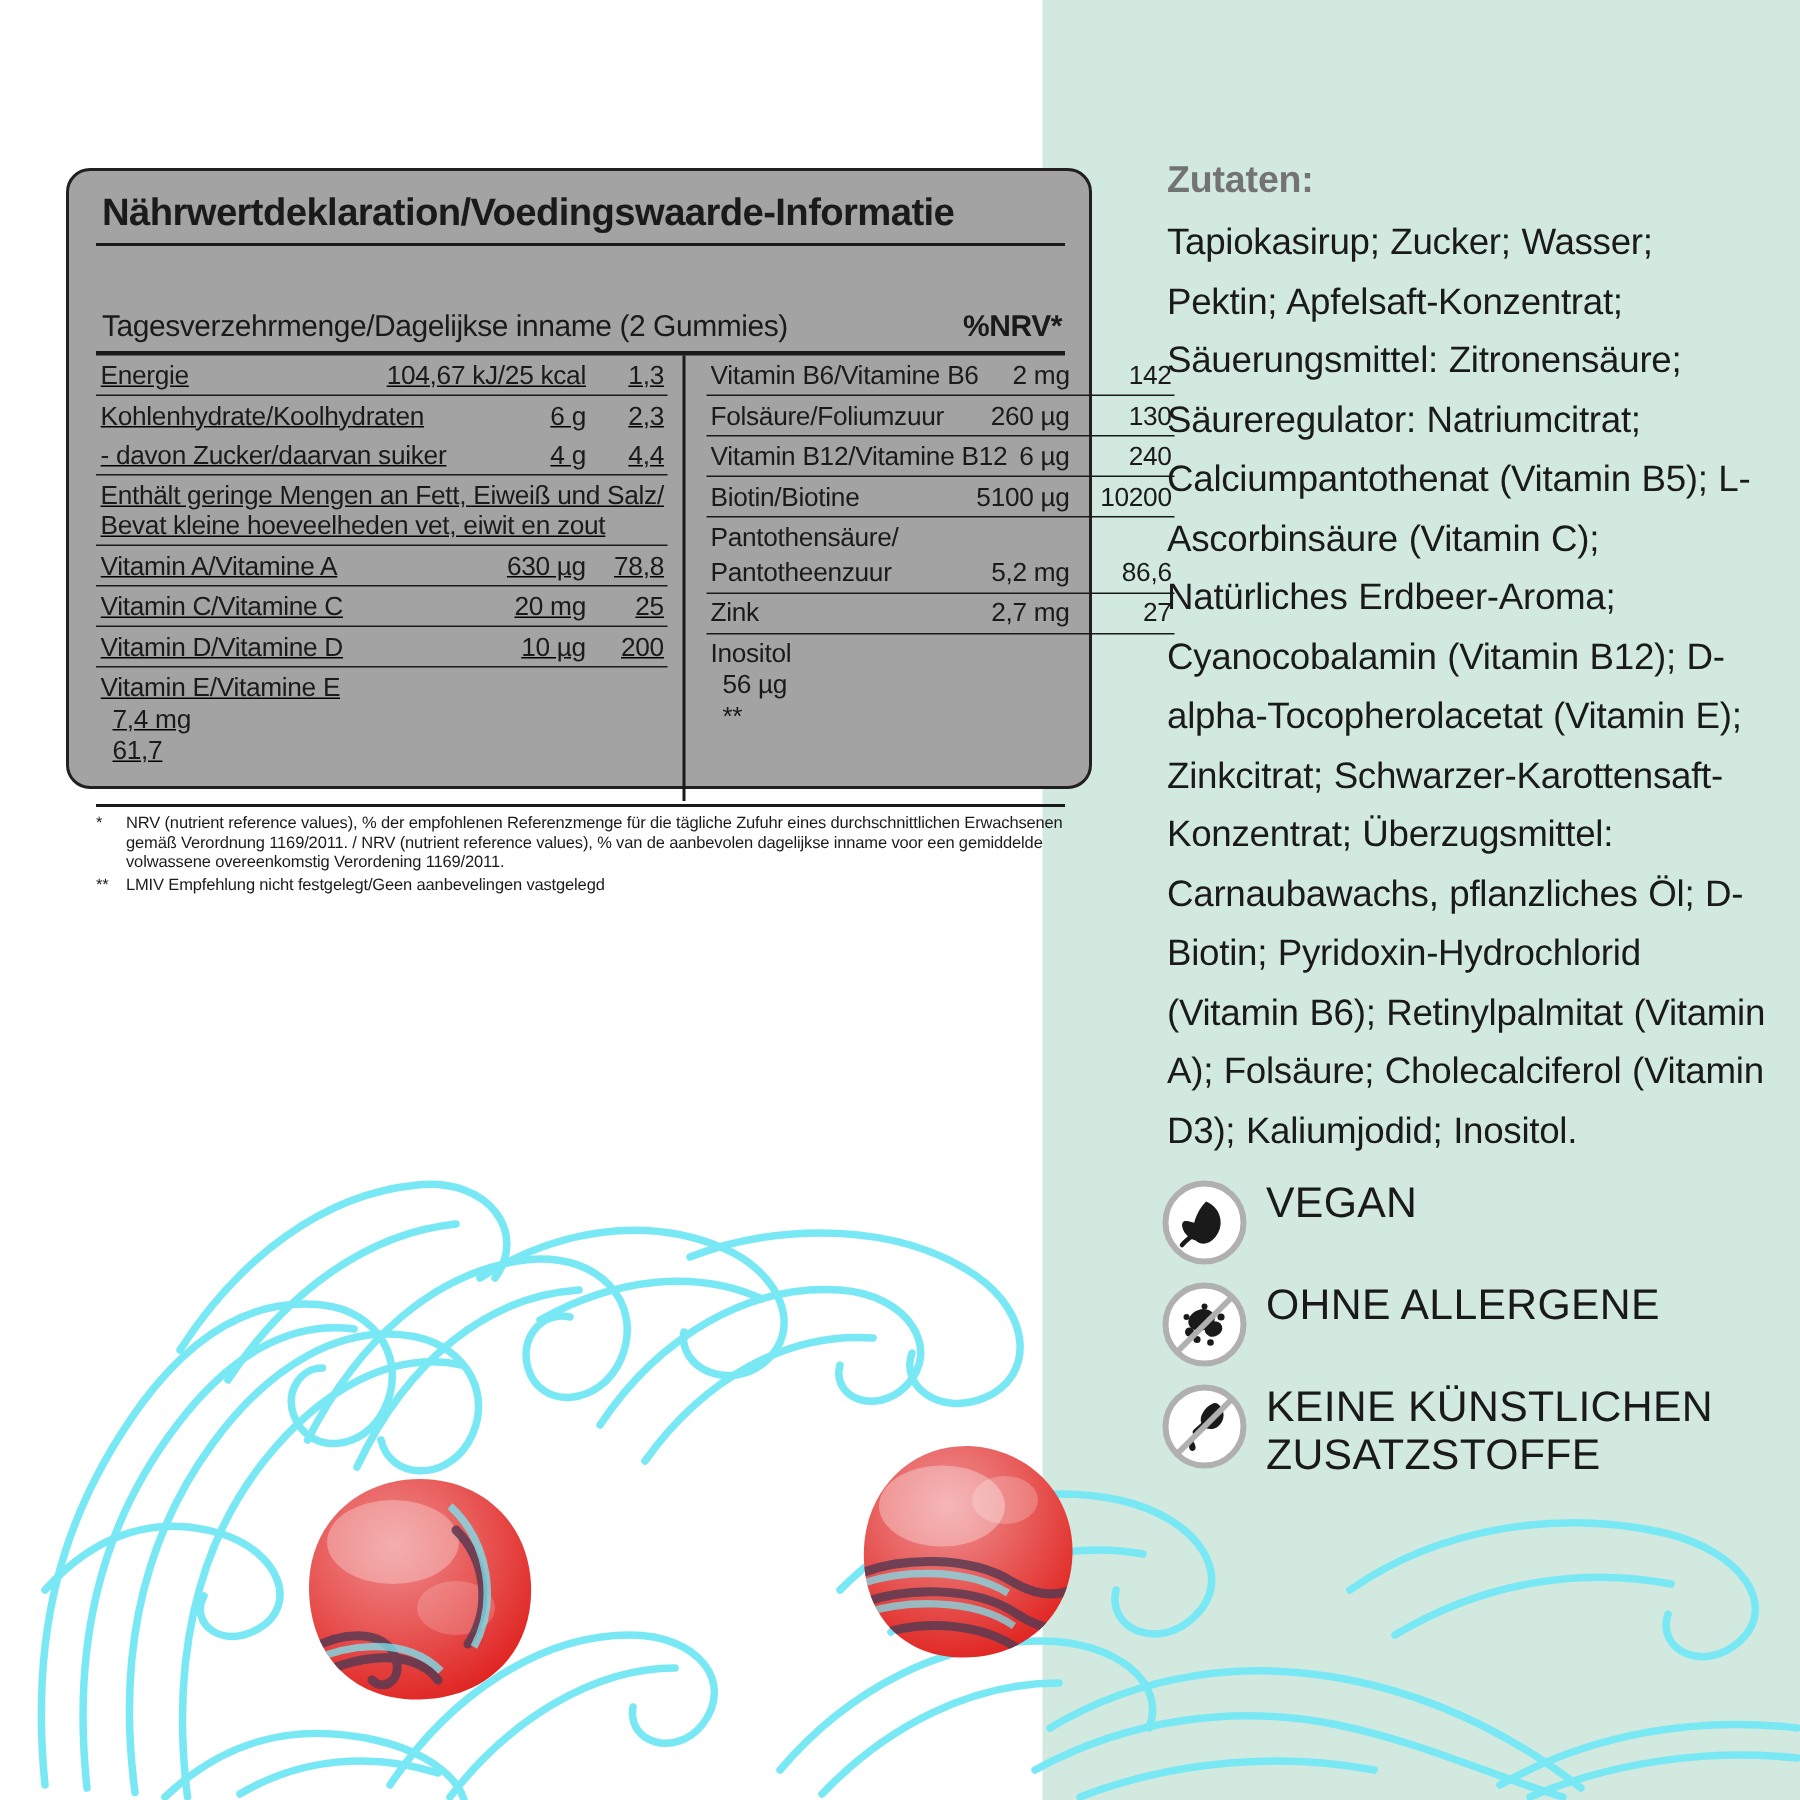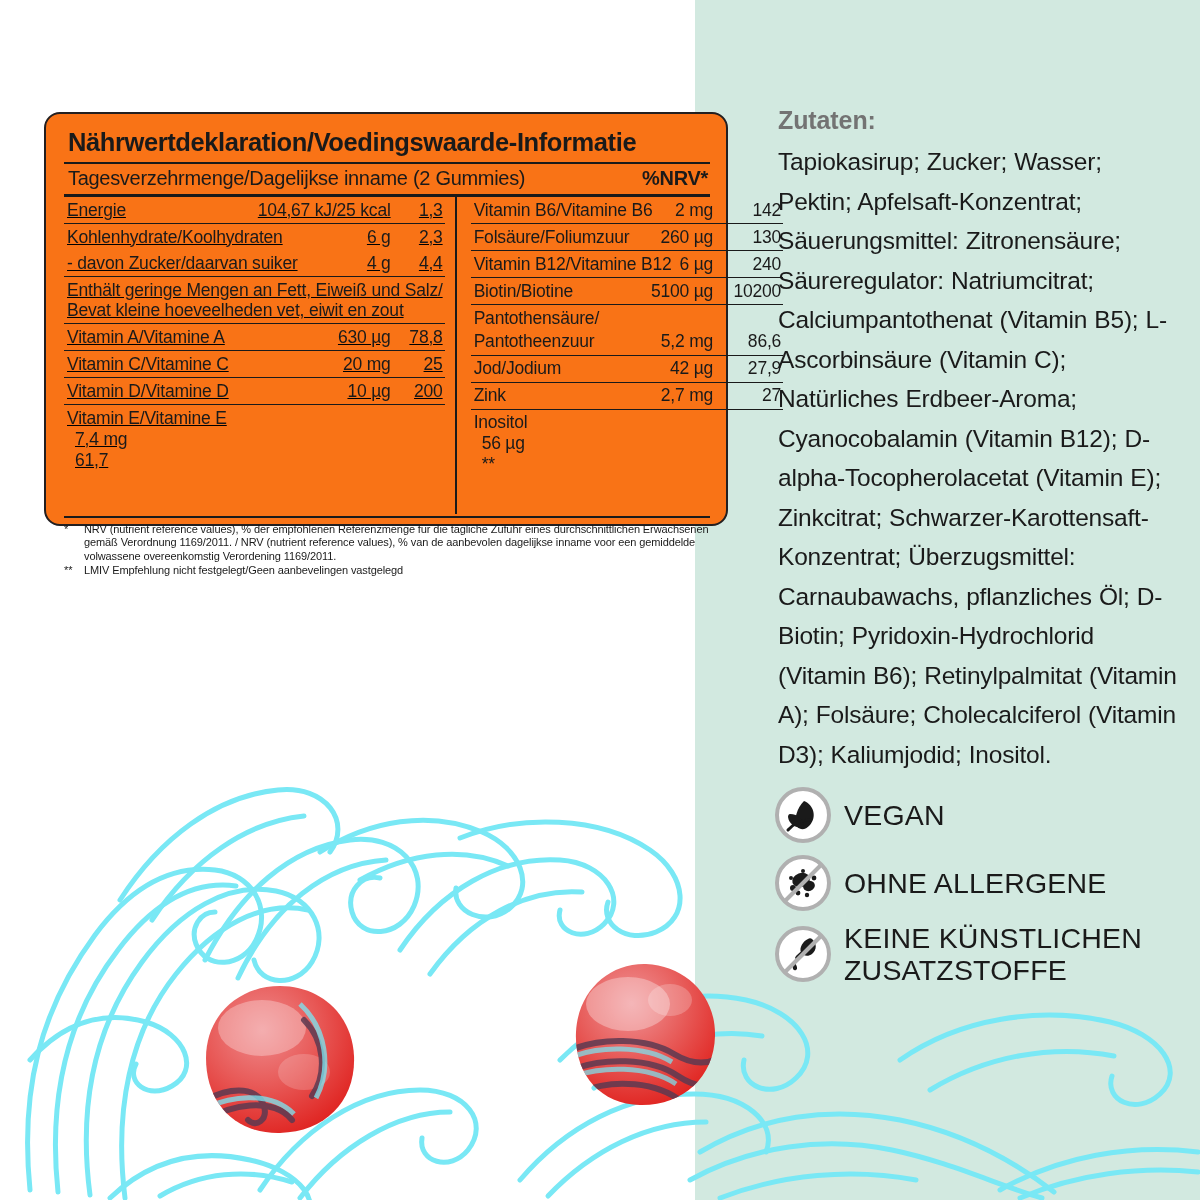--- a/index.html
+++ b/index.html
@@ -50,21 +50,21 @@
     pointer-events: none;
   }
 
   
   #nutrition-card {
     position: absolute;
     left: 44px;
     top: 112px;
     width: 684px;
     height: 414px;
-    background: #f97316;
+    background: #a3a3a3;
     border: 2.5px solid #231f20;
     border-radius: 16px;
     box-sizing: border-box;
     padding: 10px 16px 8px 18px;
   }
 
   .nt-title {
     font-size: 25.5px;
     font-weight: bold;
     color: #1a1a1a;
@@ -76,20 +76,21 @@
   .nt-subhead {
     display: flex;
     justify-content: space-between;
     align-items: baseline;
     font-size: 20px;
     color: #1a1a1a;
     letter-spacing: -0.3px;
     padding: 3px 2px 4px 4px;
     border-bottom: 3.5px solid #1a1a1a;
     white-space: nowrap;
+    margin-top: 40px;
   }
   .nt-subhead .nrv { font-weight: bold; font-size: 20px; }
 
   .nt-columns {
     display: flex;
     margin-top: 0;
   }
   .nt-col {
     flex: 0 0 50%;
     box-sizing: border-box;
@@ -163,21 +164,20 @@
 
   
   #claims {
     position: absolute;
     left: 774px;
     top: 786px;
     width: 420px;
   }
   .claim {
     display: flex;
-    align-items: center;
     margin-bottom: 10px;
     min-height: 58px;
   }
   .claim-icon {
     flex: 0 0 58px;
     width: 58px;
     height: 58px;
     margin-right: 12px;
   }
   .claim-label {
@@ -374,25 +374,20 @@
         <div class="nt-row" style="border-bottom:none; padding-bottom:0;">
           <span class="lbl">Pantothensäure/</span>
         </div>
         <div class="nt-row">
           <span class="lbl">Pantotheenzuur</span>
           <span class="amt">5,2 mg</span>
           <span class="pct wide">86,6</span>
         </div>
 
         <div class="nt-row">
-          <span class="lbl">Jod/Jodium</span>
-          <span class="amt">42 µg</span>
-          <span class="pct wide">27,9</span>
-        </div>
-        <div class="nt-row">
           <span class="lbl">Zink</span>
           <span class="amt">2,7 mg</span>
           <span class="pct wide">27</span>
         </div>
         <div class="nt-row noline">
           <span class="lbl">Inositol</span>
           <span class="amt">56 µg</span>
           <span class="pct wide">**</span>
         </div>
       </div>

